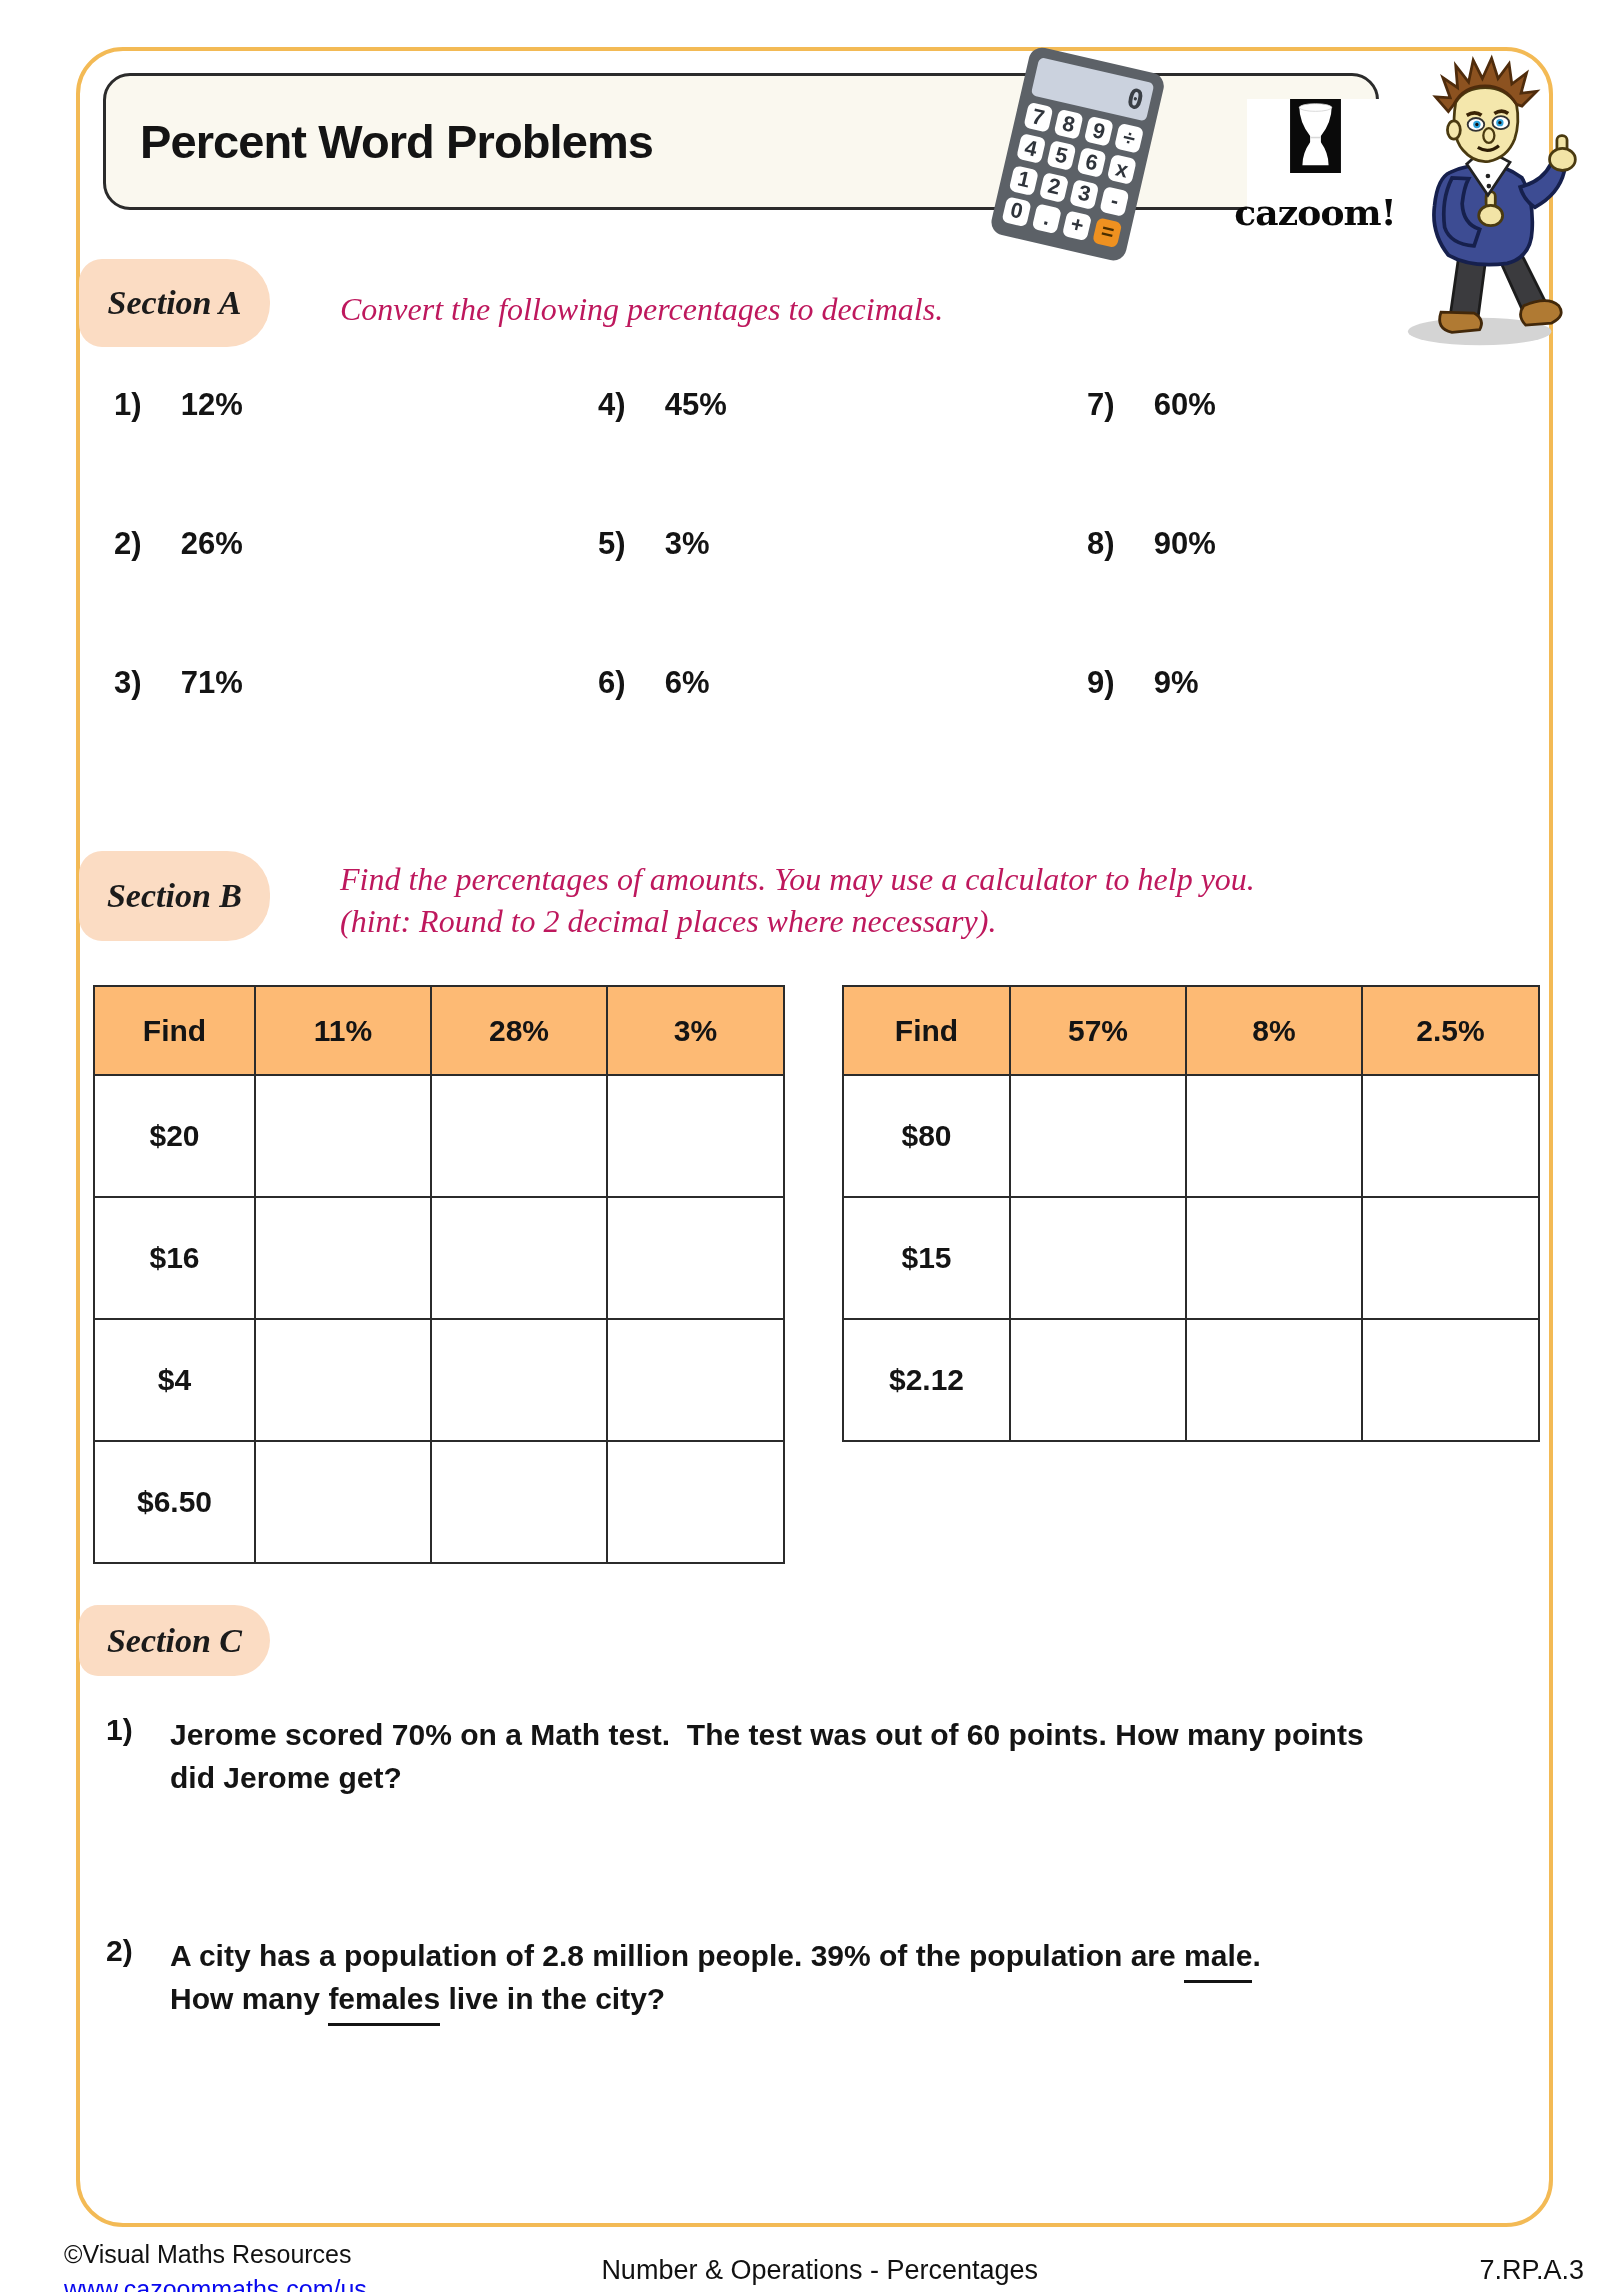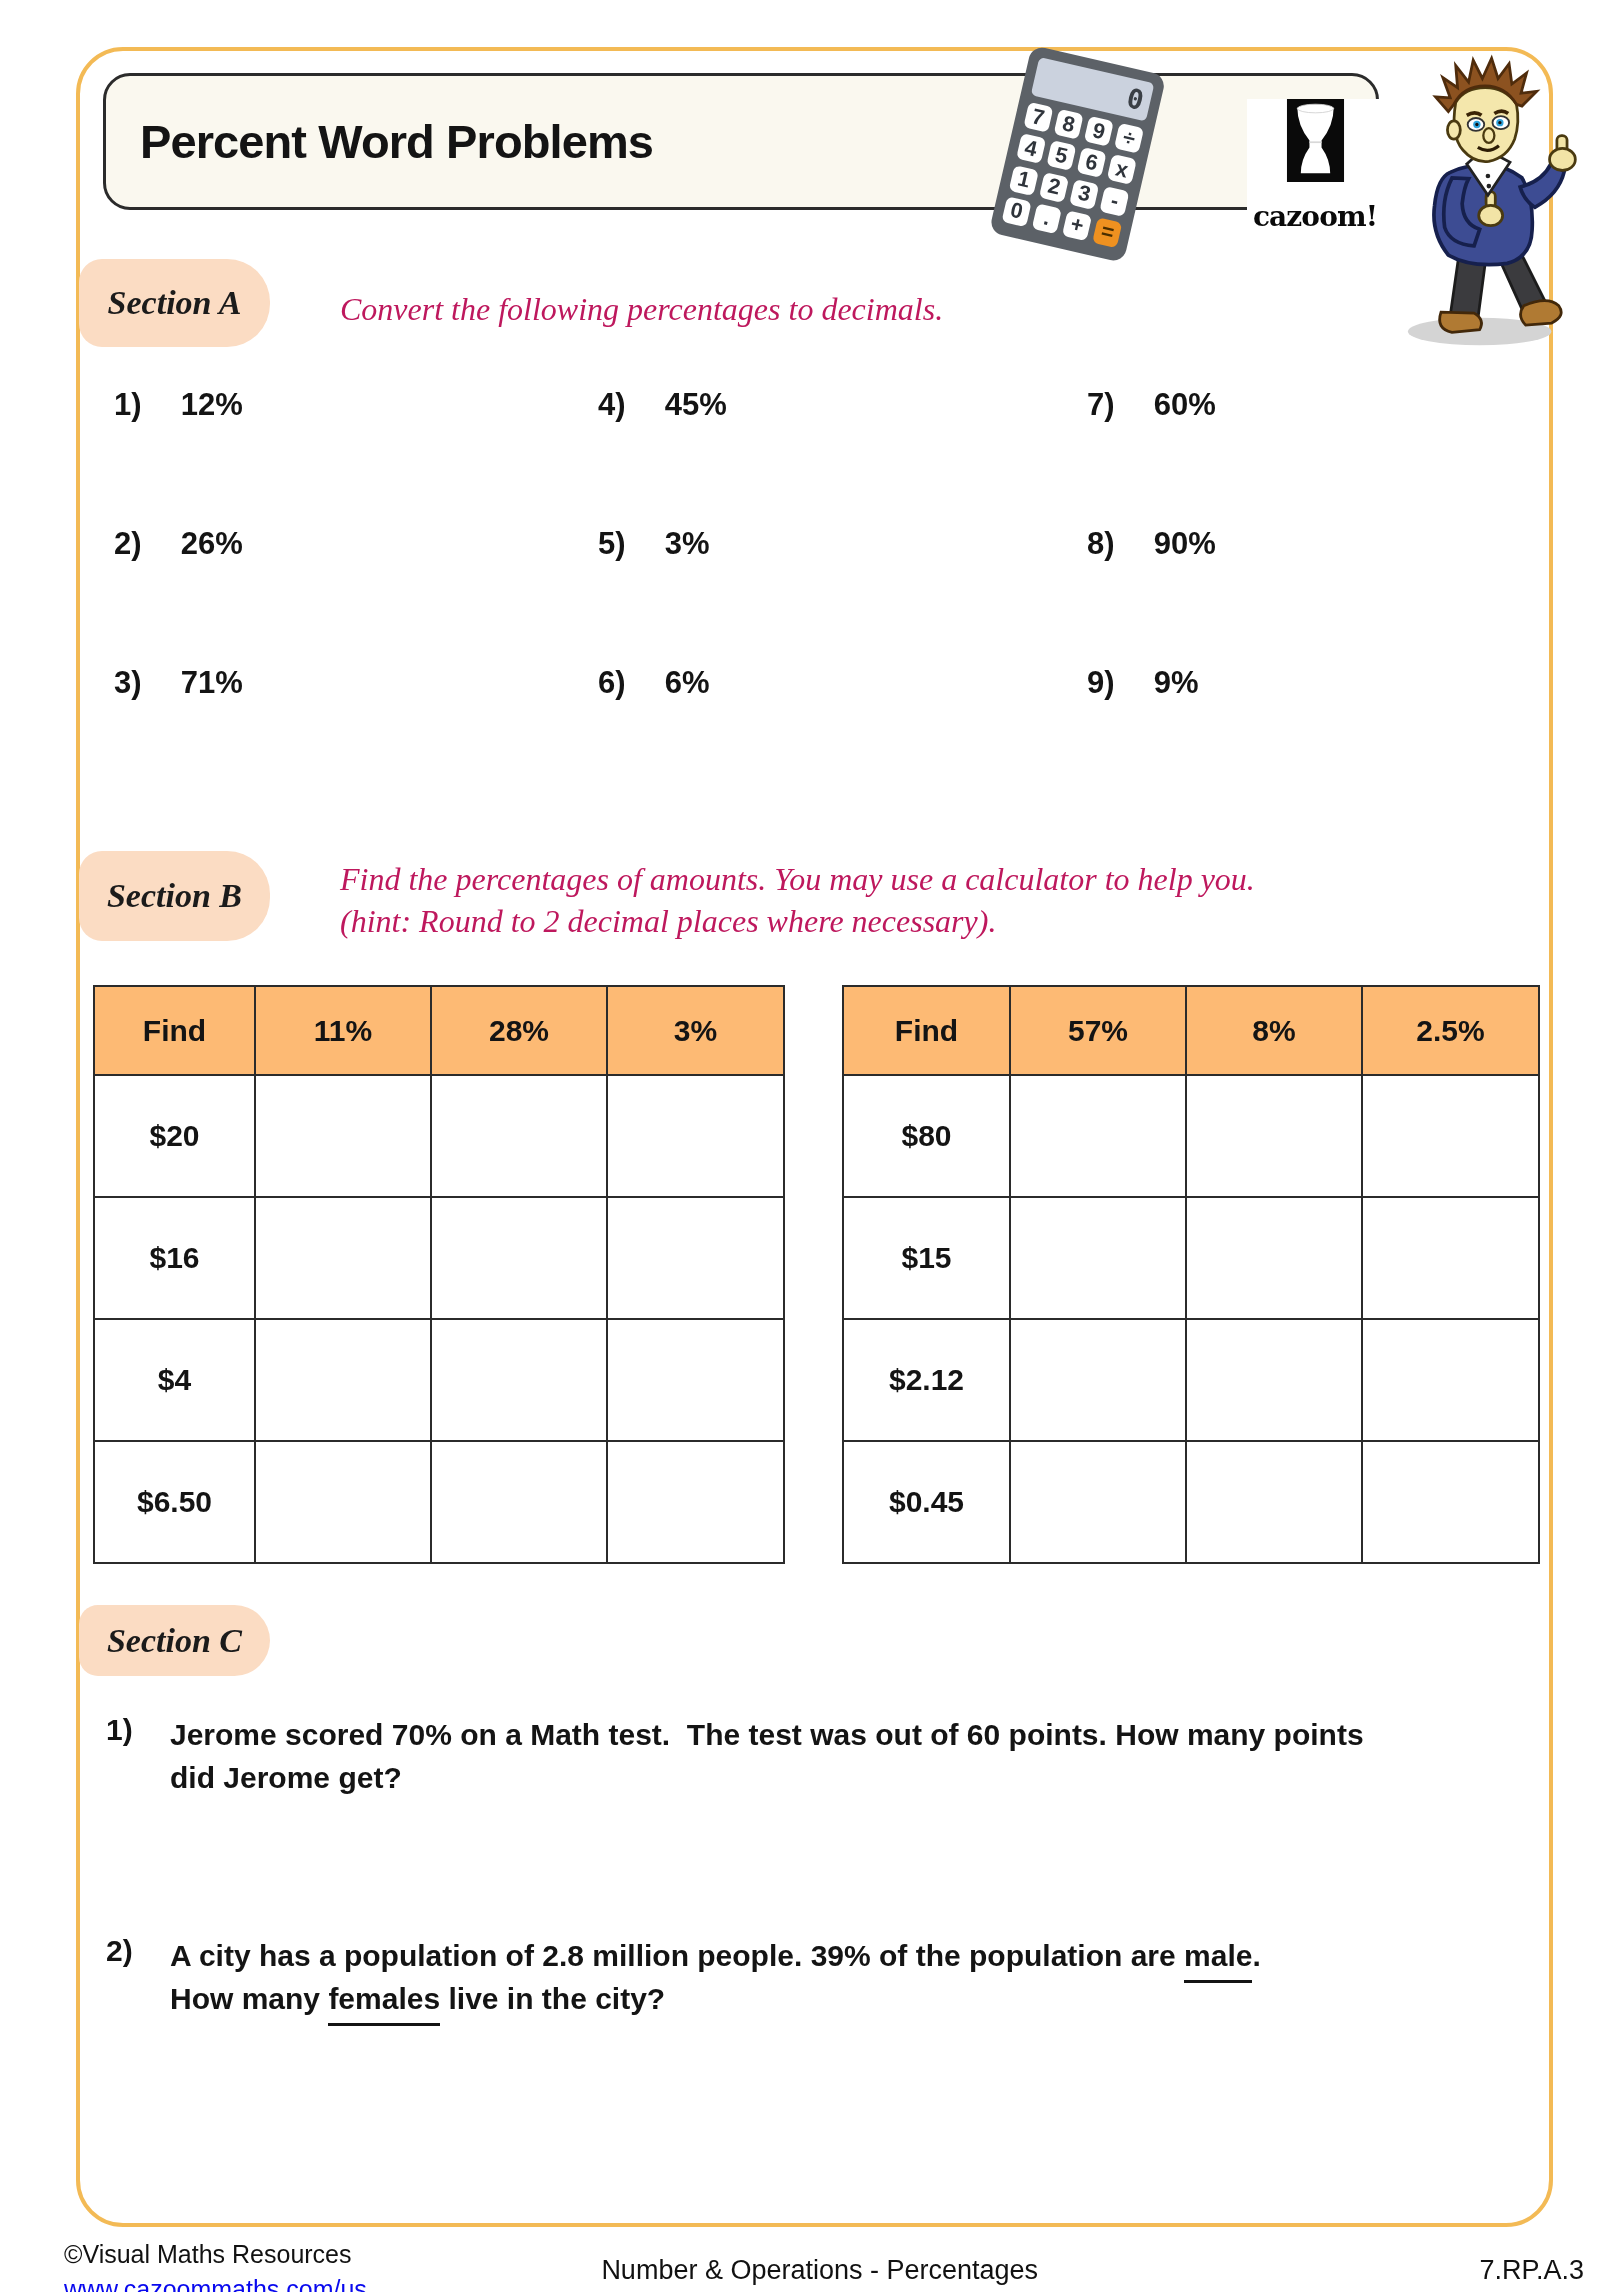--- a/index.html
+++ b/index.html
@@ -14,21 +14,21 @@
   .header-box{position:absolute;left:103px;top:73px;width:1276px;height:137px;
               background:#FAF8EF;border:3.6px solid #2b2b2b;border-radius:27px;
               box-sizing:border-box;display:flex;align-items:center;}
   .page-title{font-size:47px;font-weight:bold;letter-spacing:-0.9px;color:#141414;
               padding-left:34px;}
 
   
   .logo-box{position:absolute;left:1247px;top:99px;width:136px;height:134px;background:#ffffff;
             display:flex;flex-direction:column;align-items:center;justify-content:flex-start;}
   .logo-text{font-family:"DejaVu Serif","Liberation Serif",serif;font-weight:bold;
-             font-size:28px;letter-spacing:-0.9px;color:#0a0a0a;margin-top:18px;}
+             font-size:36px;letter-spacing:-0.9px;color:#0a0a0a;margin-top:18px;}
 
   
   .calc{position:absolute;left:1032px;top:45px;width:138px;height:192px;background:#5C6167;
         border-radius:13.4px;transform:rotate(13deg);transform-origin:top left;
         padding:9.9px;box-sizing:border-box;z-index:5;}
   .calc-display{height:39px;background:#CBD2DE;border-radius:5.4px;display:flex;align-items:center;
                 justify-content:flex-end;padding-right:7.2px;box-sizing:border-box;
                 font-family:"DejaVu Sans Mono",monospace;font-size:27px;font-weight:bold;color:#3a3f45;}
   .calc-keys{margin-top:7.2px;display:grid;grid-template-columns:repeat(4,1fr);
              grid-auto-rows:26px;gap:6.3px;}
@@ -262,26 +262,20 @@
         <td></td>
           <td></td>
           <td></td>
       </tr>
       <tr>
         <td>$2.12</td>
         <td></td>
           <td></td>
           <td></td>
       </tr>
-      <tr>
-        <td>$0.45</td>
-        <td></td>
-          <td></td>
-          <td></td>
-      </tr>
     </tbody>
   </table>
 
   <div class="sec-label" style="top:1605px;height:71px;">Section C</div>
 
   <div class="probC" style="top:1713px;">
     <span class="num">1)</span>
     <div class="lines">
       <div class="line"><span>Jerome scored 70% on a Math test.  The test was out of 60 points. How many points</span></div>
       <div class="line"><span>did Jerome get?</span></div>

